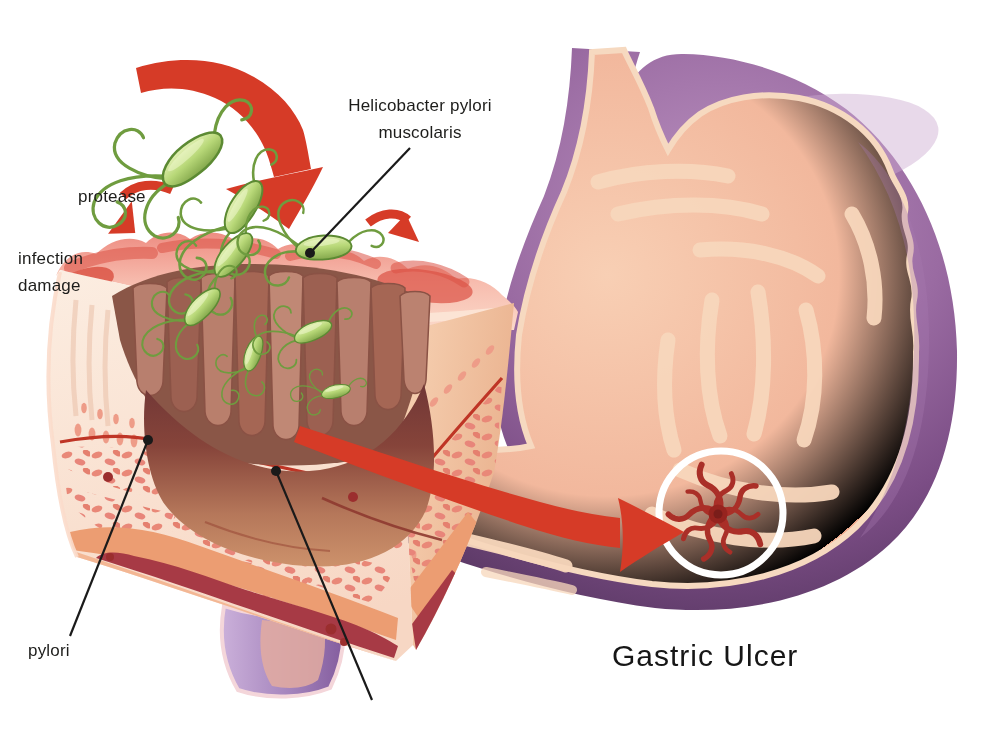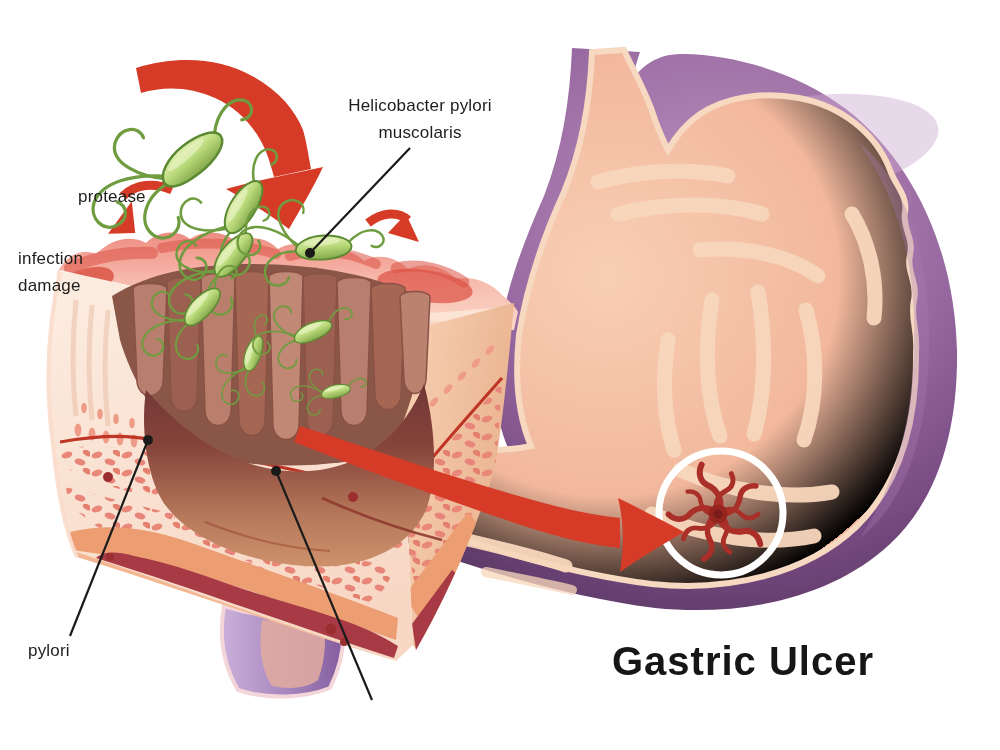--- a/index.html
+++ b/index.html
@@ -2,21 +2,21 @@
 <html><head>
 <meta charset="utf-8">
 <style>
   html,body{margin:0;padding:0;background:#fff;}
   .stage{position:relative;width:1000px;height:750px;background:#fff;overflow:hidden;
          font-family:"Liberation Sans",sans-serif;}
   .stage svg{position:absolute;left:0;top:0;width:1000px;height:750px;display:block;}
   .lbl{position:absolute;font-size:17px;line-height:27px;color:#1d1d1b;
        font-weight:400;letter-spacing:.2px;white-space:nowrap;}
   .lbl.center{text-align:center;white-space:normal;}
-  .title{position:absolute;font-size:40px;color:#161616;font-weight:700;letter-spacing:1px;}
+  .title{position:absolute;font-size:30px;color:#161616;font-weight:400;letter-spacing:1px;}
 </style>
 </head>
 <body>
 
 <div class="stage">
 
 <svg viewBox="0 0 1000 750">
   <defs>
     <radialGradient id="gWall" cx="0.62" cy="0.3" r="0.8">
       <stop offset="0" stop-color="#bb92c0"></stop>

